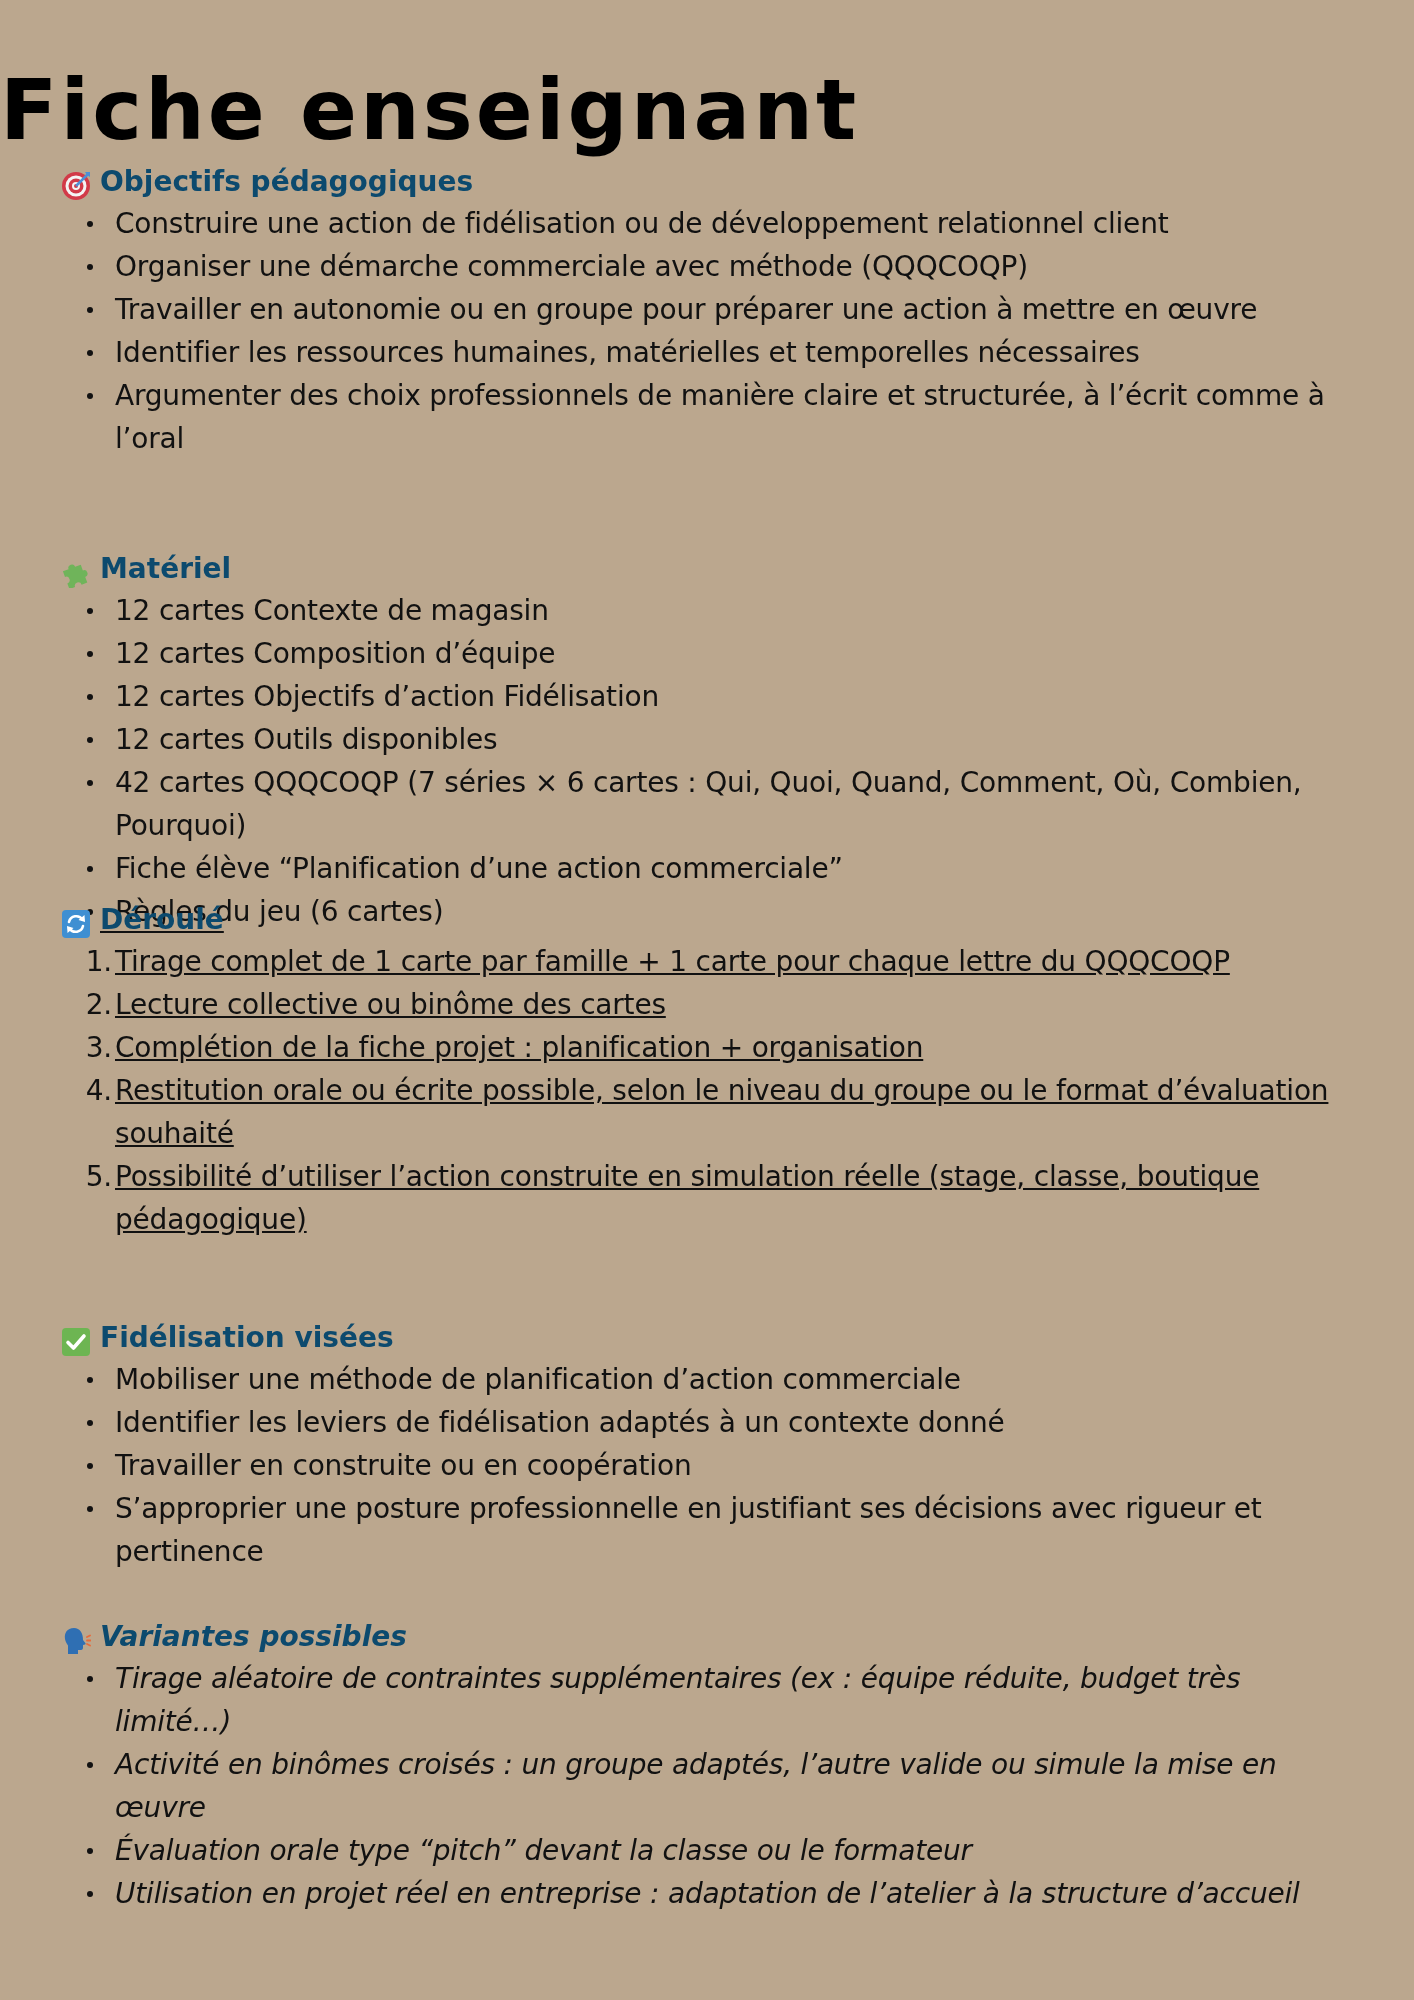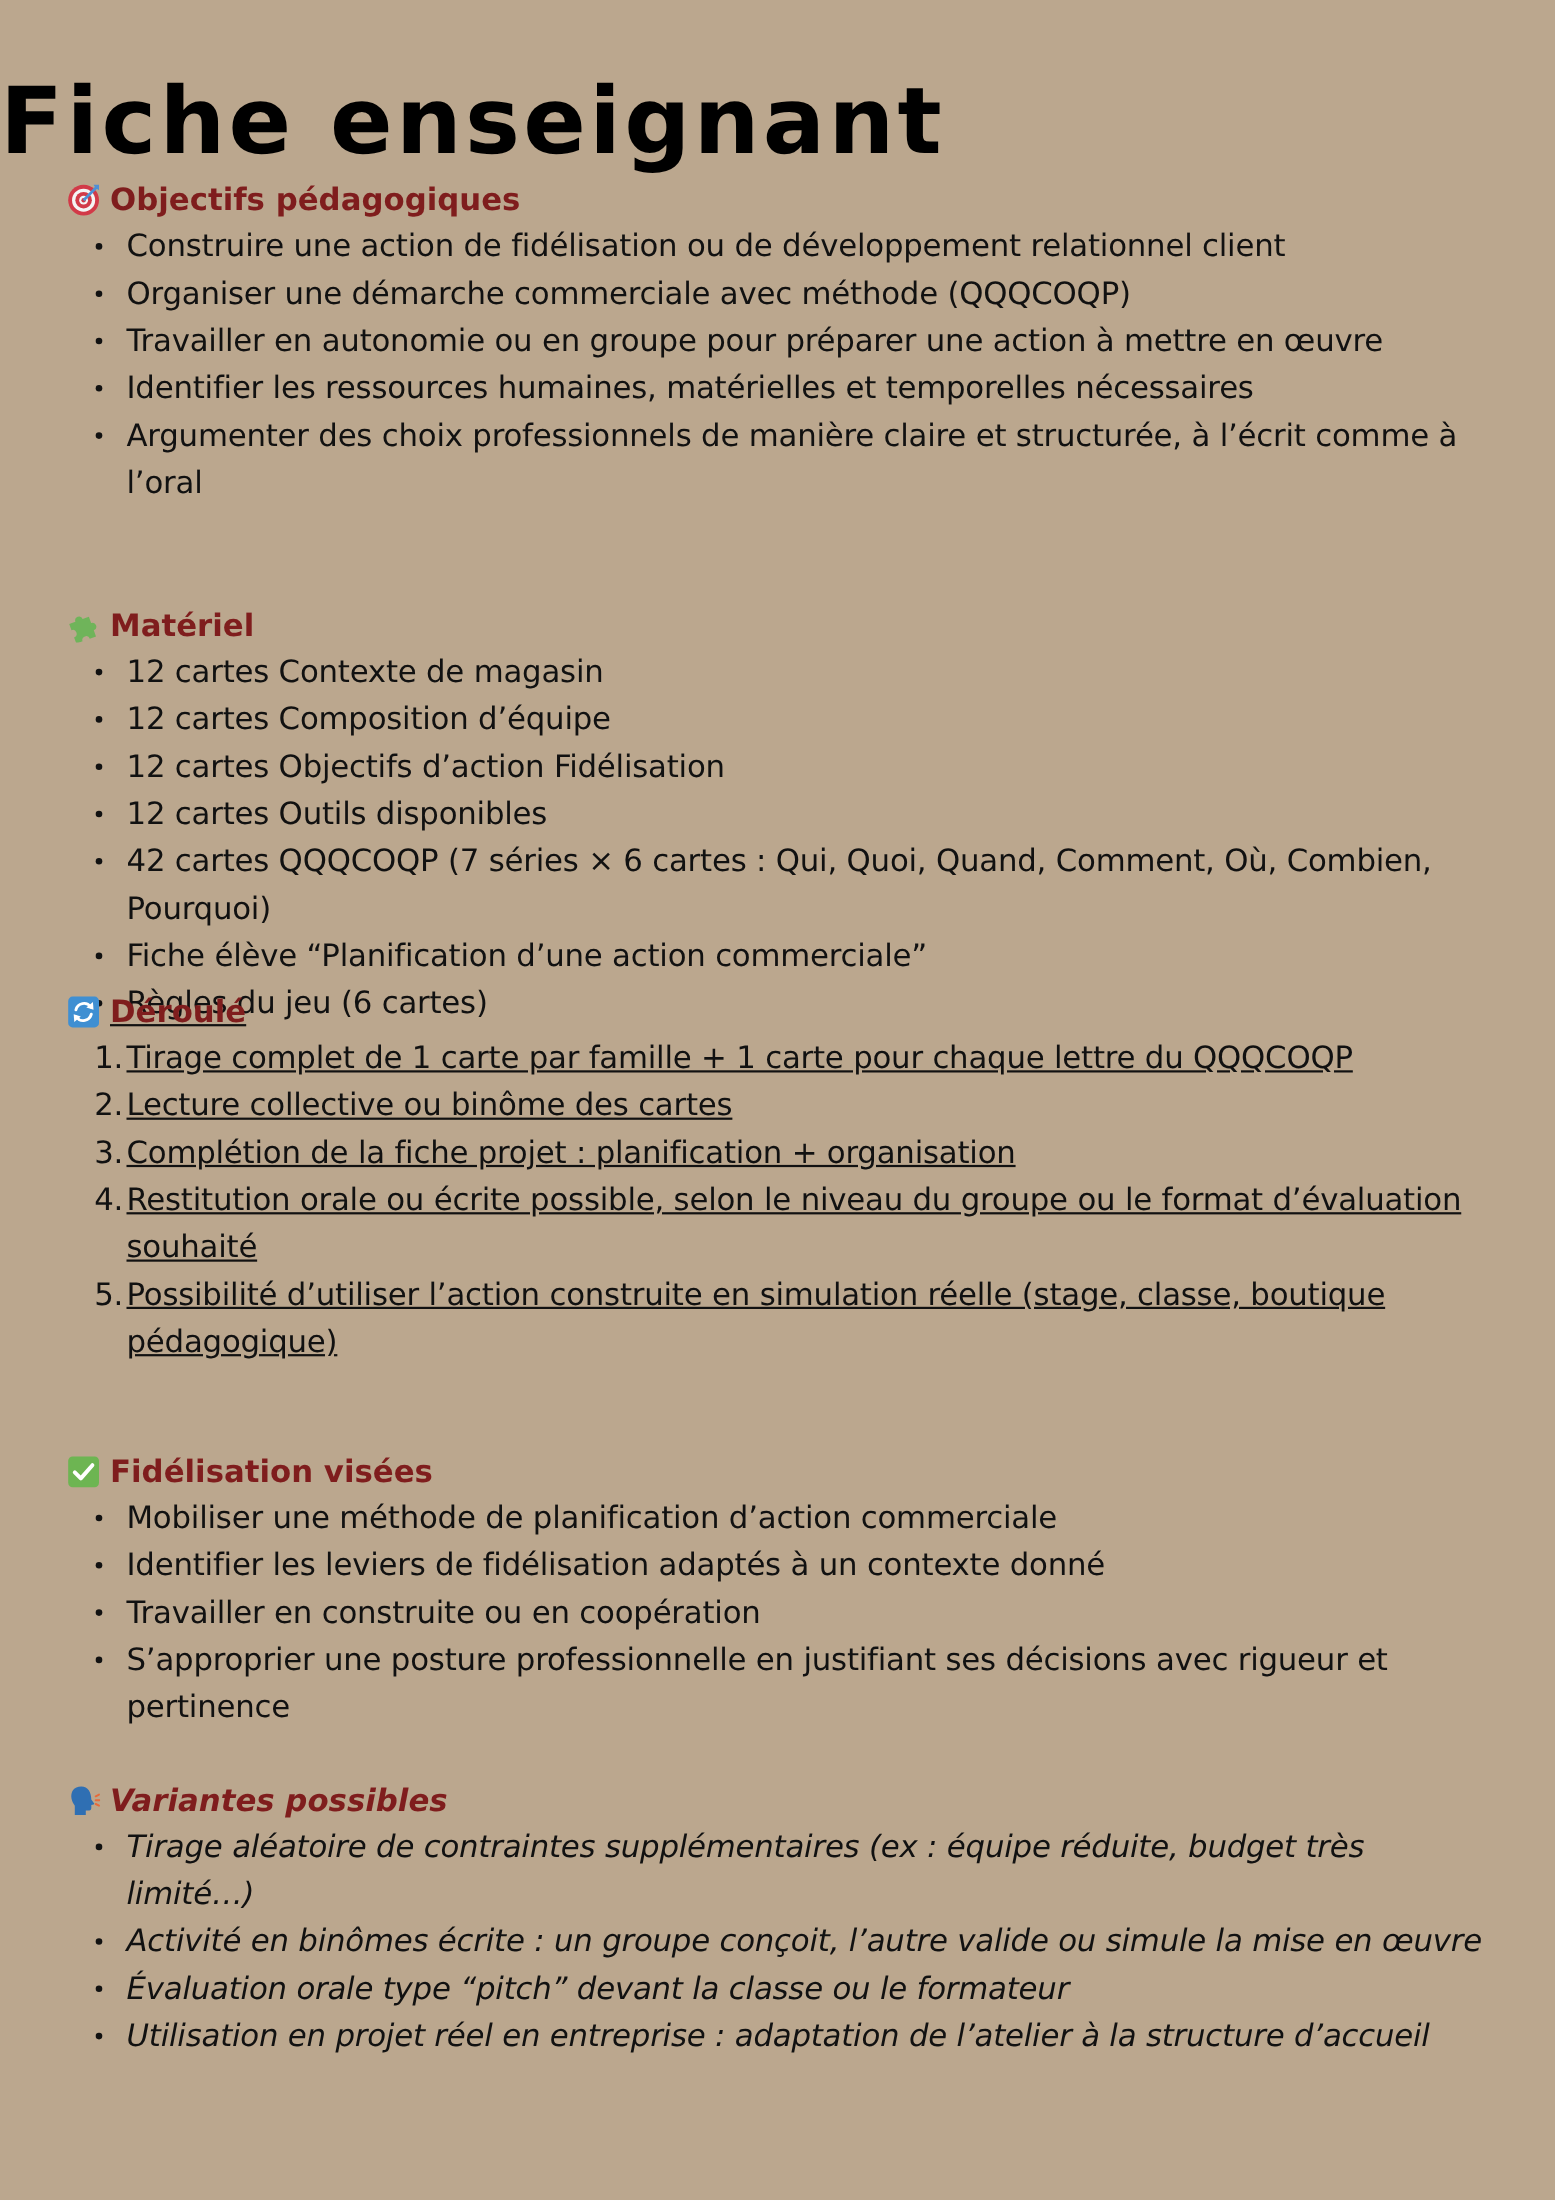--- a/index.html
+++ b/index.html
@@ -34,27 +34,27 @@
       margin: 0;
       color: #000;
     }
     .section {
       position: absolute;
       left: 60px;
       width: 1300px;
     }
     .section-heading {
       display: flex;
-      align-items: center;
+      align-items: flex-end;
       height: 40px;
       margin: 0;
       font-size: 28px;
       font-weight: bold;
       line-height: 40px;
-      color: #7f1d1d;
+      color: #0c4a6e;
     }
     .section-heading .icon {
       width: 32px;
       height: 32px;
       margin-right: 8px;
       display: inline-flex;
       align-items: center;
       justify-content: center;
       flex: 0 0 auto;
     }
@@ -183,19 +183,19 @@
       <span class="icon">
         <svg width="30" height="30" viewBox="0 0 30 30">
           <path fill="#2f6fb3" d="M13 2 C6 2 3 7 4 13 C4.5 16 6 18 7 19.5 L7 28 H17 L17 24 H20 C21.5 24 22 23 22 21.5 V19 L24 18.5 C24.8 18.2 24.8 17.5 24.3 17 L22 14 C22 7 19 2 13 2 Z"></path>
           <path d="M26 11 l3 -1.5 M26 14.5 h3.5 M26 18 l3 1.5" stroke="#e86a3a" stroke-width="1.8" stroke-linecap="round"></path>
         </svg>
       </span>
       <span>Variantes possibles</span>
     </h2>
     <ul>
       <li>Tirage aléatoire de contraintes supplémentaires (ex : équipe réduite, budget très limité…)</li>
-      <li>Activité en binômes écrite : un groupe conçoit, l’autre valide ou simule la mise en œuvre</li>
+      <li>Activité en binômes croisés : un groupe adaptés, l’autre valide ou simule la mise en œuvre</li>
       <li>Évaluation orale type “pitch” devant la classe ou le formateur</li>
       <li>Utilisation en projet réel en entreprise : adaptation de l’atelier à la structure d’accueil</li>
     </ul>
   </section>
 
 </div>
 
 </body></html>

